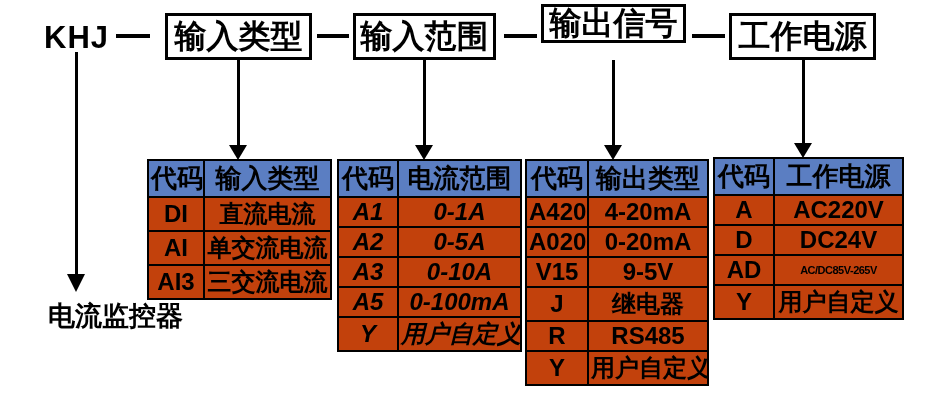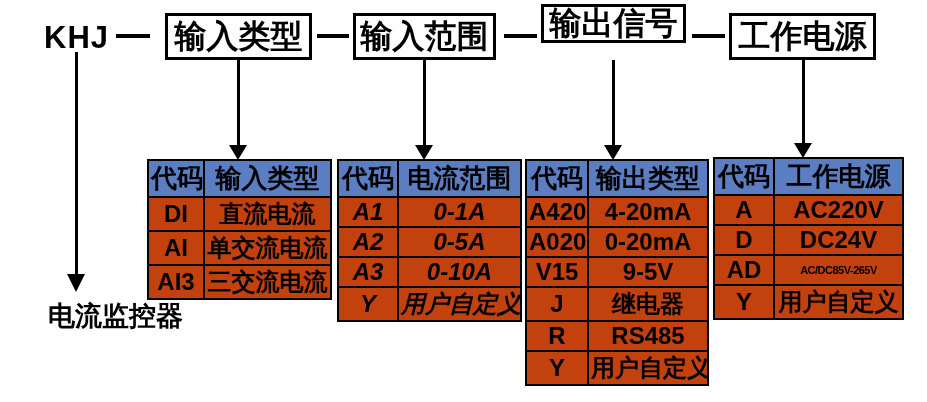--- a/index.html
+++ b/index.html
@@ -127,20 +127,24 @@
         </tr>
         <tr>
           <td>A2</td>
           <td>0-5A</td>
         </tr>
         <tr>
           <td>A3</td>
           <td>0-10A</td>
         </tr>
         <tr>
+          <td>A5</td>
+          <td>0-100mA</td>
+        </tr>
+        <tr>
           <td>Y</td>
           <td>用户自定义</td>
         </tr>
       </tbody>
   </table>
 
   <table class="code-table" style="left:525px;top:159px;width:182px;">
     <colgroup>
         <col style="width:62px">
         <col style="width:120px">

